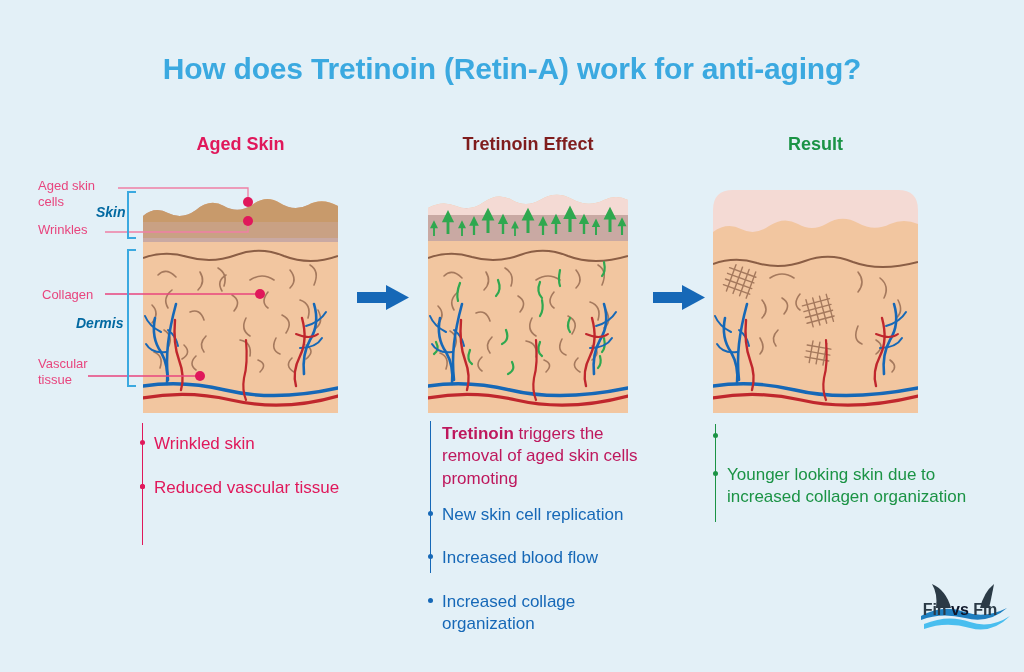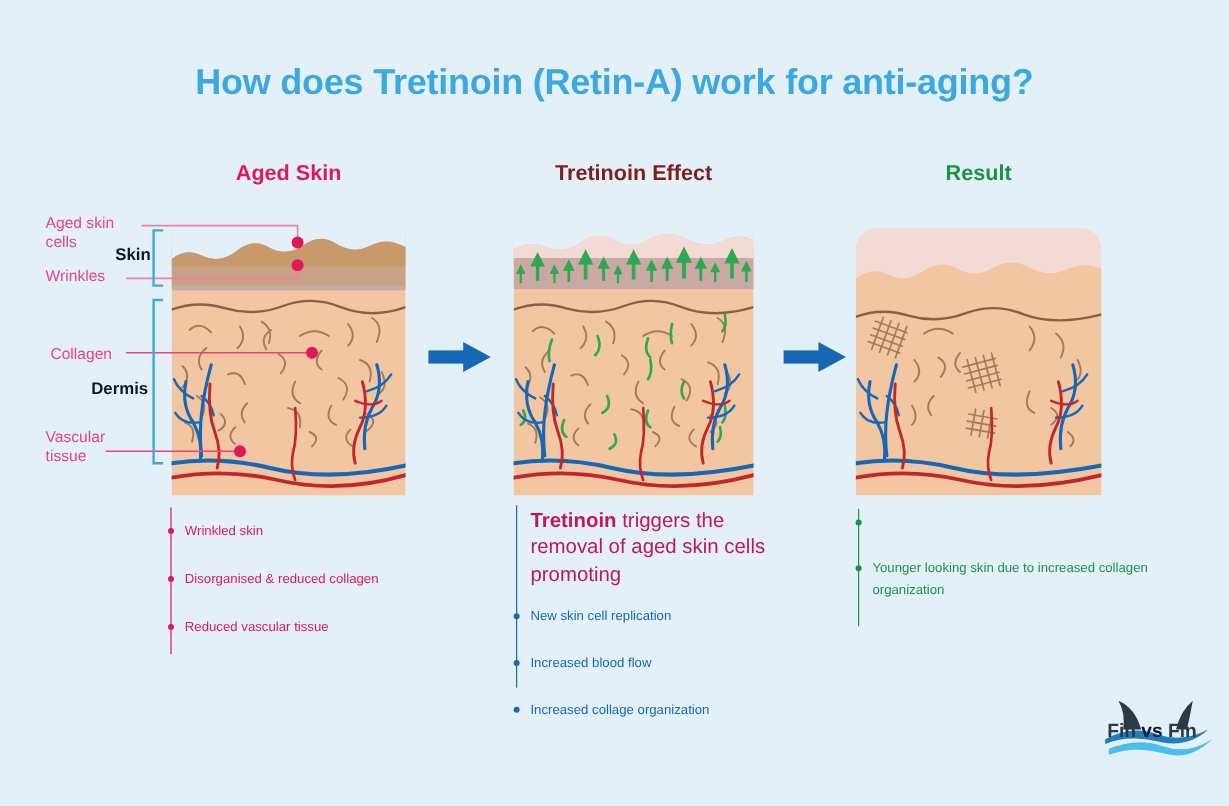--- a/index.html
+++ b/index.html
@@ -26,31 +26,31 @@
   }
   #head-aged   { left: 143px; top: 134px; width: 195px; color: #E0185B; }
   #head-effect { left: 428px; top: 134px; width: 200px; color: #7f1d1d; }
   #head-result { left: 713px; top: 134px; width: 205px; color: #1B9345; }
 
   
   .ann-label {
     font-size: 13px; color: #E8457E; line-height: 1.25;
   }
   .ann-bracket-label {
-    font-size: 14px; font-weight: bold; color: #0f172a;
+    font-size: 14px; font-weight: bold; color: #0369a1; font-style: italic;
   }
 
   
   .blist { position: absolute; }
   .brow { position: relative; padding-left: 14px; margin-bottom: 0; }
   .bdot {
     position: absolute; left: 0; top: 7px;
     width: 5px; height: 5px; border-radius: 50%;
   }
-  .btext { font-size: 11px; line-height: 1.3; }
+  .btext { font-size: 17px; line-height: 1.3; }
 
   .spine { position: absolute; width: 1.5px; }
 
   
   #list1 { left: 140px; top: 433px; width: 230px; }
   #list1 .bdot { background: #E0185B; }
   #list1 .btext { color: #E0185B; }
   #list1 .spine { background: #E0185B; left: 1.5px; top: -10px; height: 122px; }
 
   
@@ -396,21 +396,20 @@
   <div class="abs ann-bracket-label" style="left:76px; top:315px;">Dermis</div>
 
   <div class="blist" id="list1">
     <div class="spine"></div>
     <div class="brow" style="margin-bottom:22px;">
       <span class="bdot"></span>
       <span class="btext">Wrinkled skin</span>
     </div>
     <div class="brow" style="margin-bottom:22px;">
       <span class="bdot"></span>
-      <span class="btext">Disorganised &amp; reduced collagen</span>
     </div>
     <div class="brow">
       <span class="bdot"></span>
       <span class="btext">Reduced vascular tissue</span>
     </div>
   </div>
 
   <div class="blist" id="list2">
     <div class="spine"></div>
     <div class="brow" style="margin-bottom:14px;">

